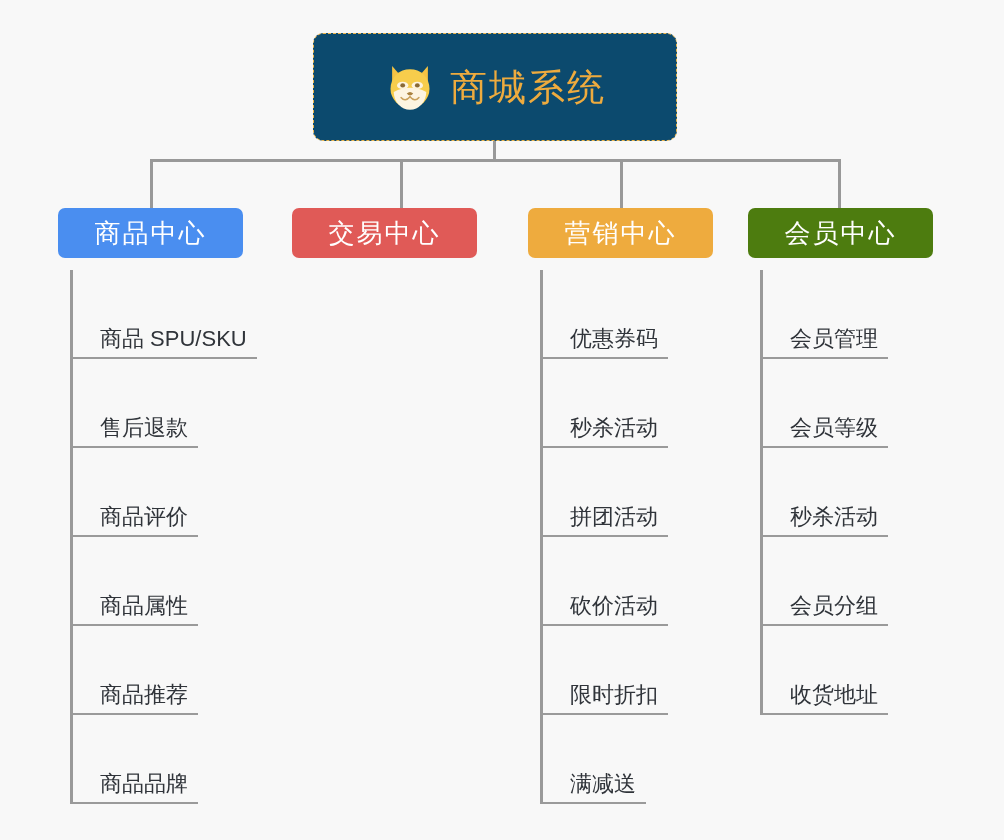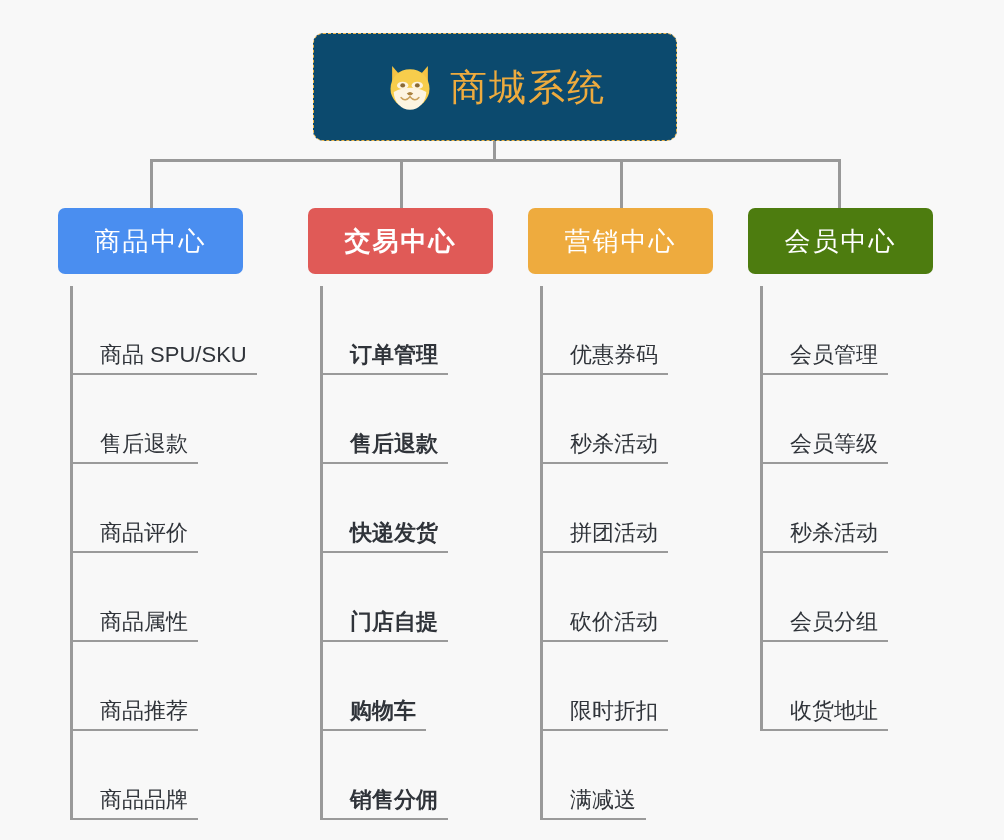--- a/index.html
+++ b/index.html
@@ -73,21 +73,21 @@
   }
 
   
   .branch {
     position: absolute;
     top: 208px;
     width: 185px;
   }
   .branch-header {
     width: 185px;
-    height: 66px;
+    height: 50px;
     border-radius: 7px;
     display: flex;
     align-items: center;
     justify-content: center;
     color: #ffffff;
     font-size: 26px;
     letter-spacing: 2px;
     box-sizing: border-box;
   }
   .branch-body {
@@ -165,43 +165,23 @@
         </div>
       <div class="leaf">
           <span class="leaf-label">商品推荐</span>
         </div>
       <div class="leaf">
           <span class="leaf-label">商品品牌</span>
         </div>
     </div>
   </div>
 
-  <div class="branch" style="left:308px;font-weight:bold;">
+  <div class="branch" style="left:292px;">
     <div class="branch-header" style="background:#e05a57;">
       <span>交易中心</span>
-    </div>
-    <div class="branch-body">
-      <div class="leaf">
-          <span class="leaf-label">订单管理</span>
-        </div>
-      <div class="leaf">
-          <span class="leaf-label">售后退款</span>
-        </div>
-      <div class="leaf">
-          <span class="leaf-label">快递发货</span>
-        </div>
-      <div class="leaf">
-          <span class="leaf-label">门店自提</span>
-        </div>
-      <div class="leaf">
-          <span class="leaf-label">购物车</span>
-        </div>
-      <div class="leaf">
-          <span class="leaf-label">销售分佣</span>
-        </div>
     </div>
   </div>
 
   <div class="branch" style="left:528px;">
     <div class="branch-header" style="background:#eeab3e;">
       <span>营销中心</span>
     </div>
     <div class="branch-body">
       <div class="leaf">
           <span class="leaf-label">优惠券码</span>

